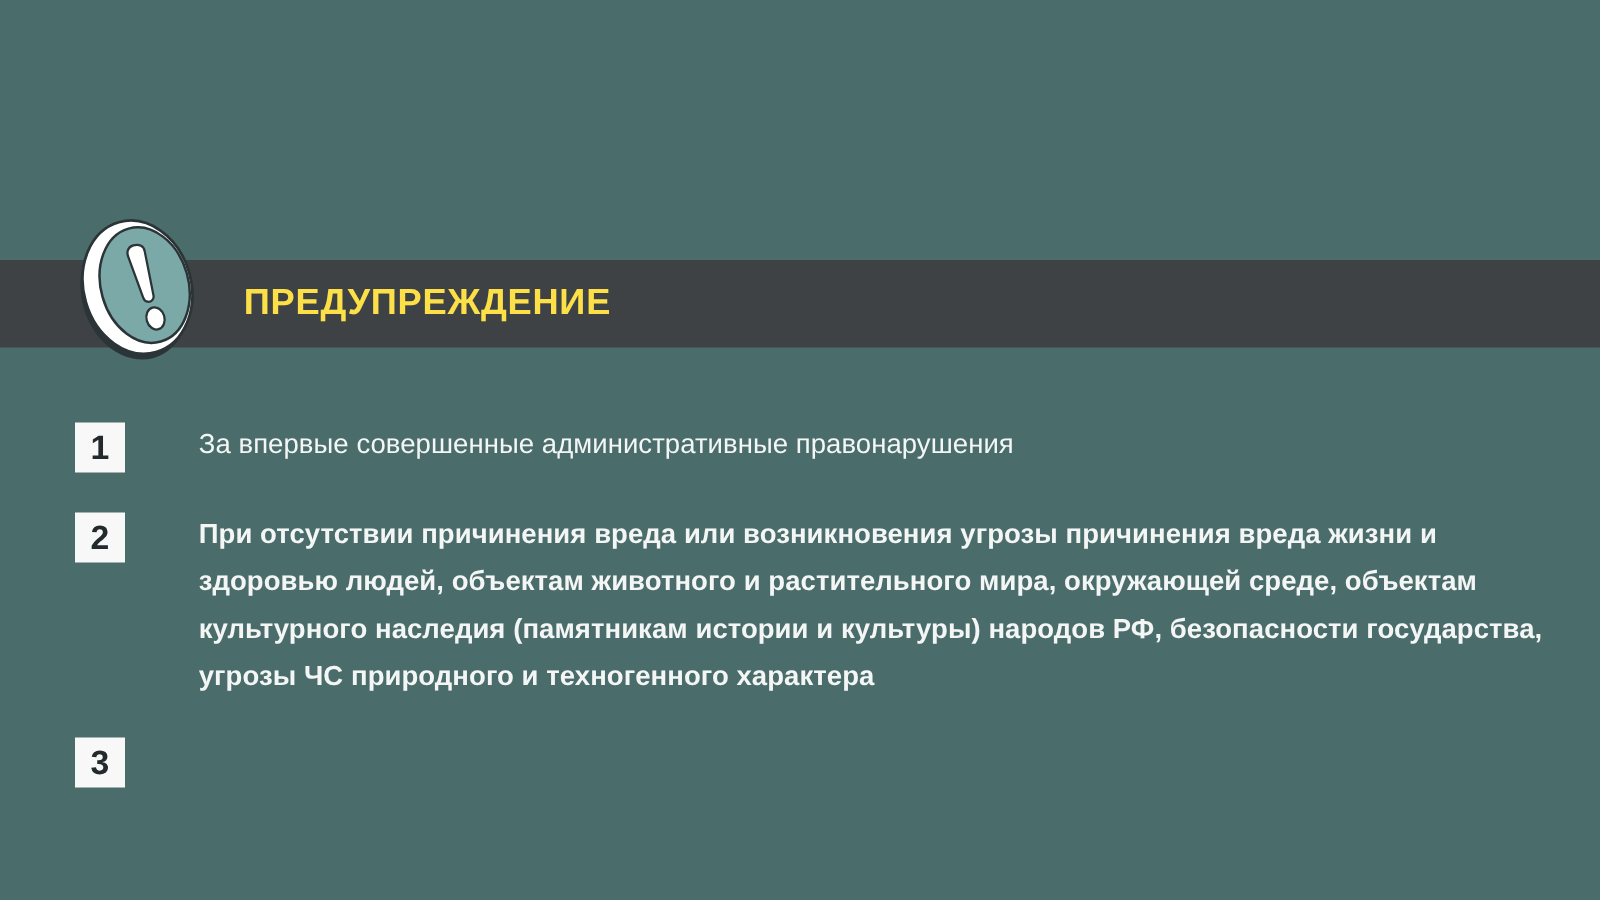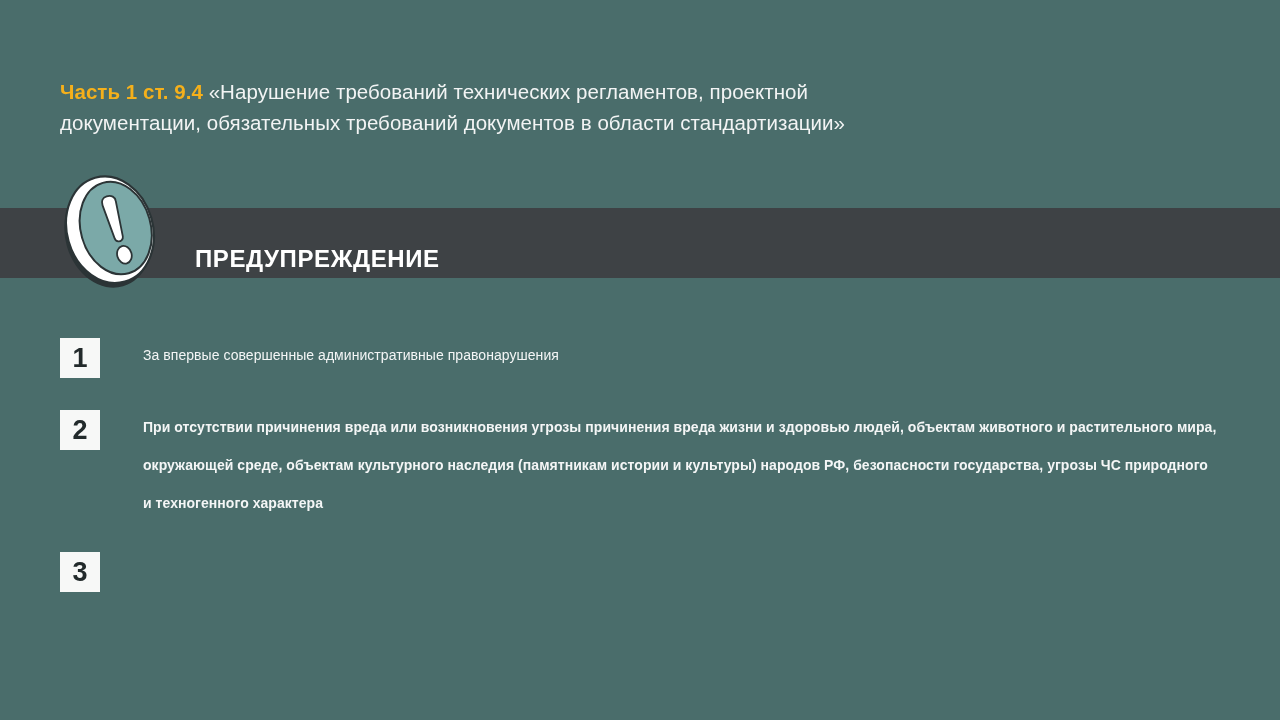--- a/index.html
+++ b/index.html
@@ -46,27 +46,26 @@
     left: 0;
     top: 208px;
     width: 1280px;
     height: 70px;
     background: #3e4245;
   }
   .banner-title {
     position: absolute;
     left: 195px;
     top: 224px;
-    font-size: 24px;
+    font-size: 29px;
     font-weight: bold;
-    color: #ffffff;
+    color: #fde047;
     letter-spacing: 0.6px;
     line-height: 36px;
     white-space: nowrap;
-    margin-top: 17px;
   }
 
   
   .warn-icon {
     position: absolute;
     left: 55px;
     top: 168px;
     width: 108px;
     height: 124px;
   }
@@ -100,38 +99,34 @@
     font-size: 27px;
     font-weight: bold;
     display: flex;
     align-items: center;
     justify-content: center;
     line-height: 1;
     margin-top: 2px;
   }
   .item-text {
     flex: 1 1 auto;
-    margin-left: 43px;
+    margin-left: 59px;
     color: #f4f6f6;
-    font-size: 14px;
+    font-size: 22px;
     line-height: 38px;
     font-weight: 400;
     letter-spacing: 0.05px;
   }
   .item-2 .item-text { max-width: 1075px; font-weight: bold; }
 </style>
 </head>
 <body>
 
 <div class="slide">
 
-  <div class="title-block">
-    <div class="title-line"><span class="title-accent">Часть 1 ст. 9.4</span><span> «Нарушение требований технических регламентов, проектной</span></div>
-    <div class="title-line">документации, обязательных требований документов в области стандартизации»</div>
-  </div>
 
   <div class="banner"></div>
 
   <div class="warn-icon">
     <svg viewBox="0 0 108 124" xmlns="http://www.w3.org/2000/svg">
       <g transform="rotate(-16 54 62)">
 
         <ellipse cx="52" cy="66" rx="43" ry="54" fill="#2b3436"></ellipse>
 
         <ellipse cx="55" cy="62" rx="43" ry="54" fill="#ffffff"></ellipse>

